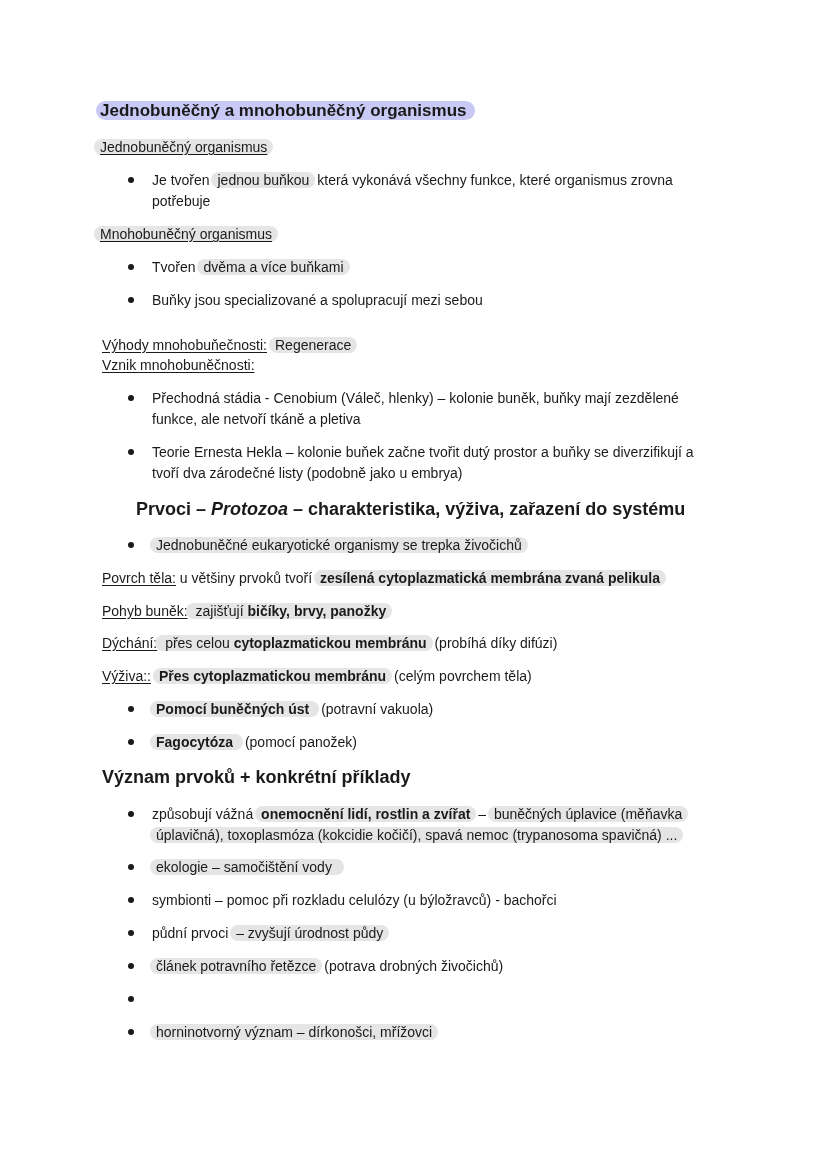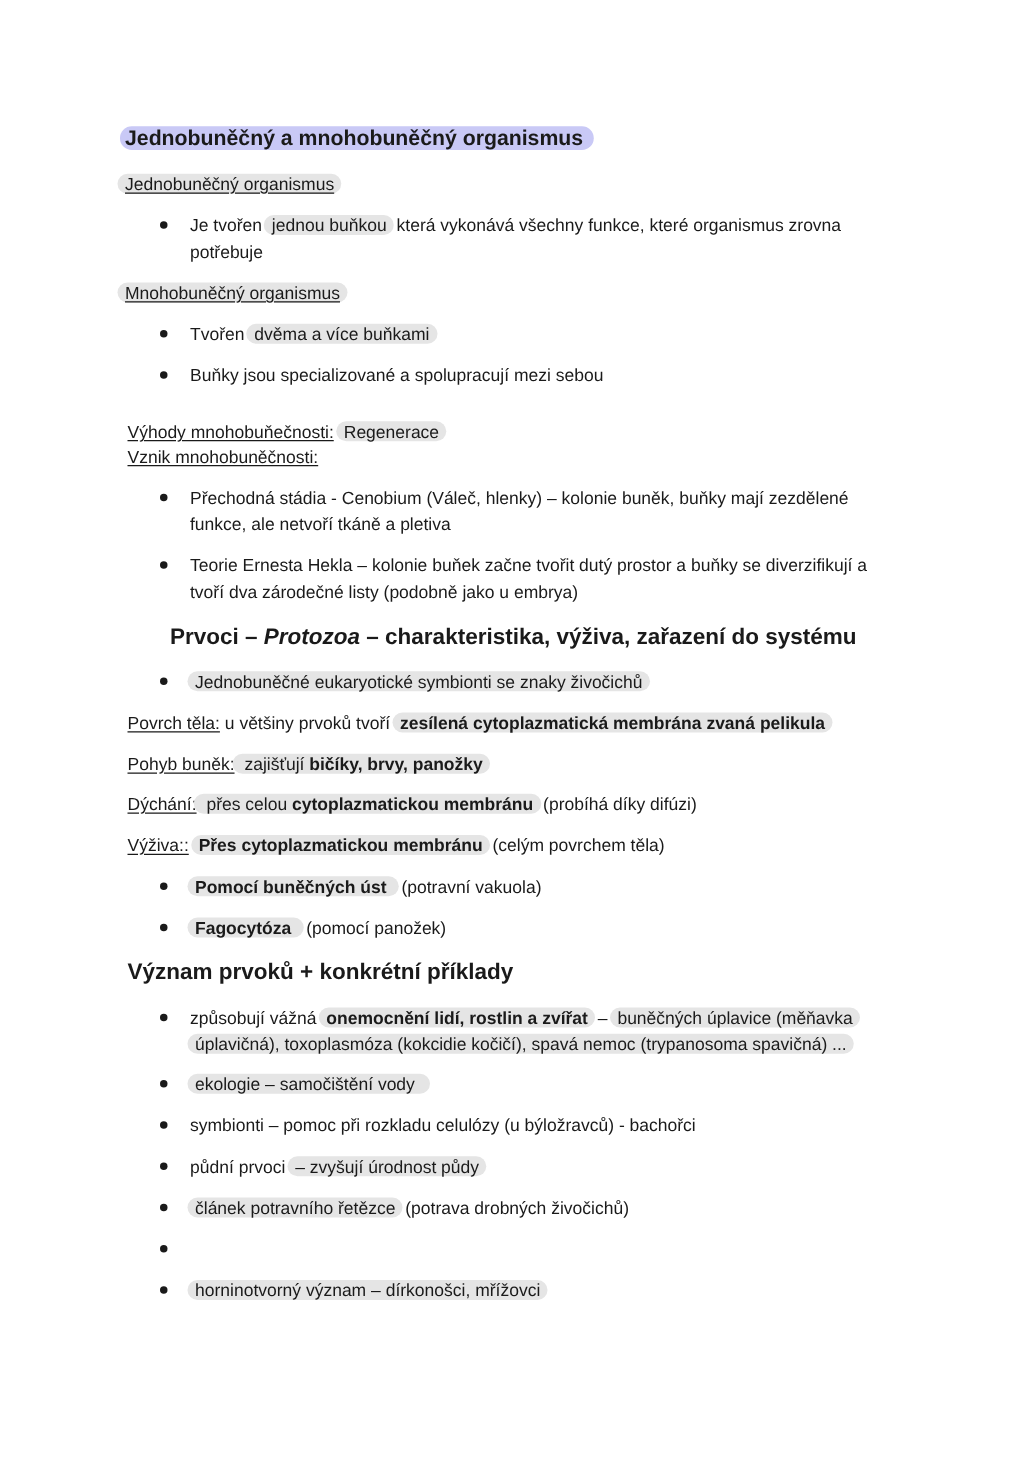--- a/index.html
+++ b/index.html
@@ -66,21 +66,21 @@
   <div class="bullet" style="top:449px;"></div>
   <div class="ln bt" style="top:442px;">Teorie Ernesta Hekla – kolonie buňek začne tvořit dutý prostor a buňky se diverzifikují a</div>
   <div class="ln bt" style="top:463px;">tvoří dva zárodečné listy (podobně jako u embrya)</div>
 
   <div class="ln h2" style="left:102px;top:497px;margin-left:30px;">
     <span>Prvoci – </span><span class="i">Protozoa</span><span> – charakteristika, výživa, zařazení do systému</span>
   </div>
 
   <div class="bullet" style="top:542px;"></div>
   <div class="ln bt" style="top:535px;">
-    <span class="hl">Jednobuněčné eukaryotické symbionti se znaky živočichů</span>
+    <span class="hl">Jednobuněčné eukaryotické organismy se trepka živočichů</span>
   </div>
 
   <div class="ln lbl" style="top:568px;">
     <span class="u">Povrch těla:</span><span> u většiny prvoků tvoří </span><span class="hl b">zesílená cytoplazmatická membrána zvaná pelikula</span>
   </div>
 
   <div class="ln lbl" style="top:601px;">
     <span class="u">Pohyb buněk:</span><span class="hl"><span> zajišťují </span><span class="b">bičíky, brvy, panožky</span></span>
   </div>
 

